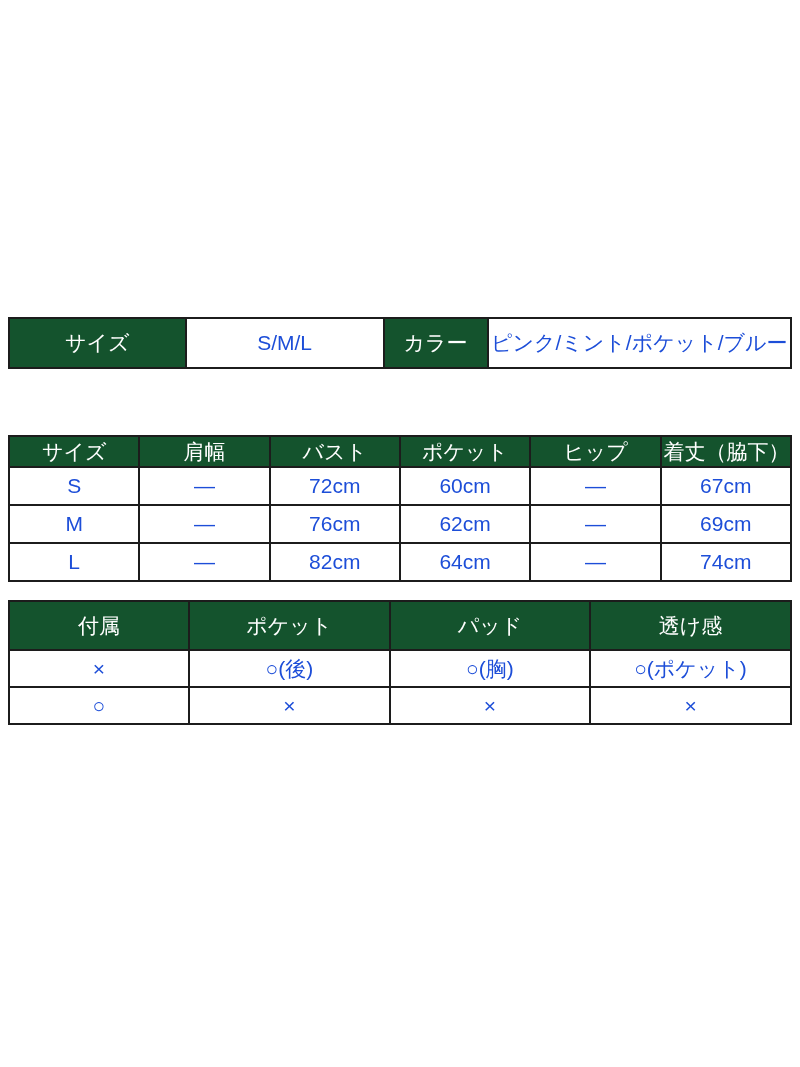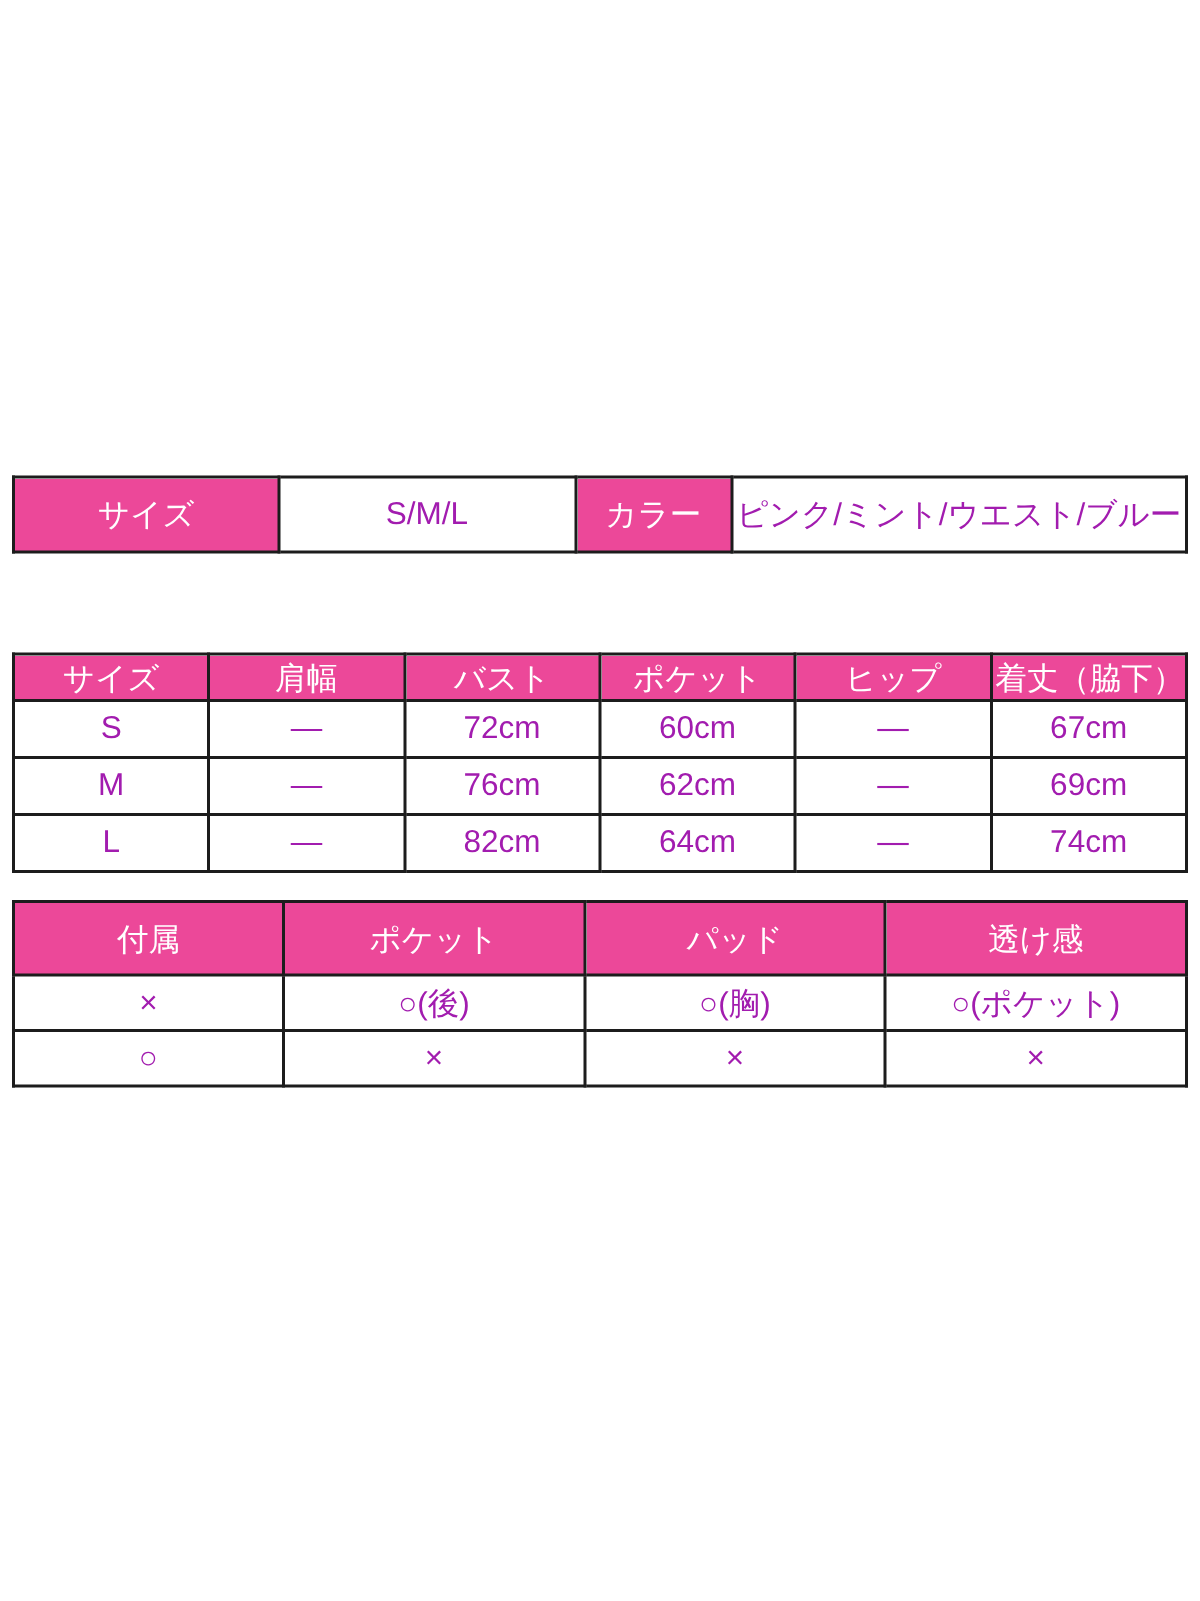--- a/index.html
+++ b/index.html
@@ -23,27 +23,27 @@
   th, td {
     border: 2px solid #1c1c1c;
     text-align: center;
     vertical-align: middle;
     padding: 0 2px;
     overflow: hidden;
     white-space: nowrap;
     font-weight: 400;
   }
   th {
-    background: #ec4899;
+    background: #14532d;
     color: #ffffff;
     text-align: center;
   }
   td {
     background: #ffffff;
-    color: #a21caf;
+    color: #1d4ed8;
   }
   
   #spec-table { top: 317px; font-size: 21px; }
   #spec-table tr { height: 50px; }
   
   #measure-table { top: 435px; font-size: 21px; }
   #measure-table tr.hdr-row { height: 31px; }
   #measure-table tr.data-row { height: 38px; }
   
   #feature-table { top: 600px; font-size: 21px; }
@@ -58,21 +58,21 @@
     <col style="width:22.6%">
       <col style="width:25.3%">
       <col style="width:13.3%">
       <col style="width:38.8%">
   </colgroup>
   <tbody>
       <tr>
     <th>サイズ</th>
     <td>S/M/L</td>
     <th>カラー</th>
-    <td>ピンク/ミント/ウエスト/ブルー</td>
+    <td>ピンク/ミント/ポケット/ブルー</td>
   </tr>
 </tbody>
   </table>
 
 <table id="measure-table">
   <colgroup>
     <col style="width:16.66%">
       <col style="width:16.66%">
       <col style="width:16.67%">
     <col style="width:16.67%">

